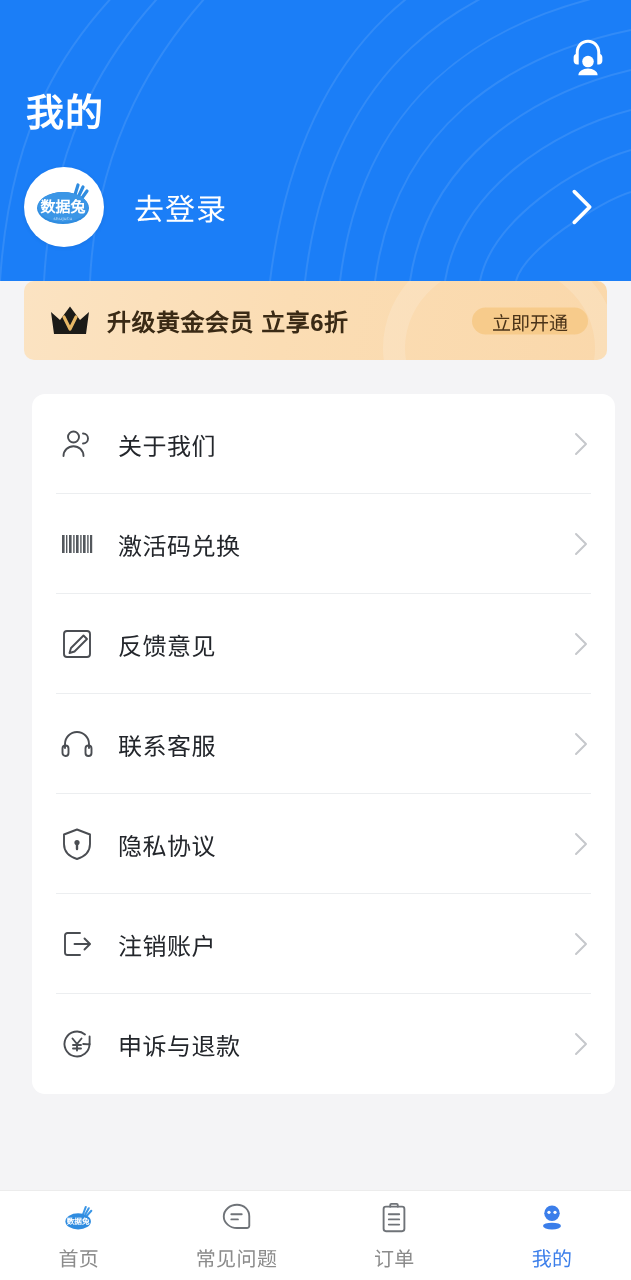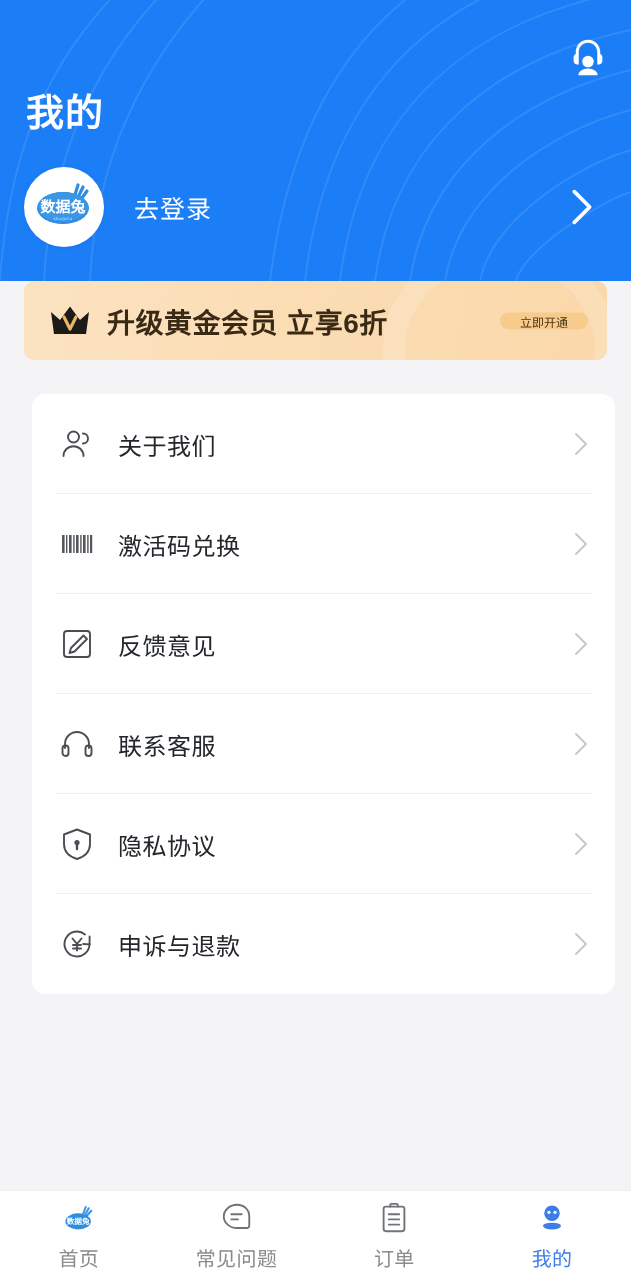--- a/index.html
+++ b/index.html
@@ -31,21 +31,21 @@
     display:flex; align-items:center; cursor:pointer;
   }
   .avatar {
     width:80px; height:80px; border-radius:50%;
     background:#ffffff; flex:0 0 80px;
     display:flex; align-items:center; justify-content:center;
     position:relative; box-shadow:0 1px 4px rgba(0,0,0,.08);
   }
   .avatar svg { width:72px; height:72px; }
   .login-text {
-    margin-left:30px; font-size:25px; color:#ffffff;
+    margin-left:30px; font-size:30px; color:#ffffff;
     font-weight:400; letter-spacing:1px;
   }
   .header-chevron {
     position:absolute; right:12px; top:50%; transform:translateY(-50%);
     width:26px; height:40px;
   }
 
   
   .vip-banner {
     position:absolute; left:24px; top:281px;
@@ -56,27 +56,27 @@
     overflow:hidden; cursor:pointer;
   }
   .vip-banner::after{
     content:""; position:absolute; right:-10px; top:-40px;
     width:190px; height:170px; border-radius:50%;
     border:22px solid rgba(255,255,255,.16);
     pointer-events:none;
   }
   .crown-icon { margin-left:25px; width:42px; height:34px; flex:0 0 42px; z-index:1;}
   .vip-text {
-    margin-left:16px; font-size:28px; font-weight:700;
+    margin-left:16px; font-size:24px; font-weight:700;
     color:#3a2a15; letter-spacing:.5px; z-index:1;
   }
   .vip-btn {
     position:absolute; right:19px; top:50%; transform:translateY(-50%);
     background:#f7cb8b; border-radius:18px;
-    padding:0 20px; font-size:12px; color:#4a3318;
+    padding:0 20px; font-size:19px; color:#4a3318;
     font-weight:400; white-space:nowrap; z-index:1; cursor:pointer;
   }
 
   
   .menu-card {
     position:absolute; left:32px; top:394px;
     width:583px;
     background:#ffffff; border-radius:13px;
     overflow:hidden;
   }
@@ -255,20 +255,34 @@
           <path d="M18 18.8v4.2" stroke-width="2.4"></path>
         </svg>
       </span>
       <span class="menu-label">隐私协议</span>
       <svg class="row-chevron" viewBox="0 0 16 26" fill="none" stroke="#c6c8cc" stroke-width="2" stroke-linecap="round" stroke-linejoin="round">
           <polyline points="3,3 13,13 3,23"></polyline>
         </svg>
       <div class="divider"></div>
     </div>
 
+    <div class="menu-item">
+      <span class="menu-icon">
+        <svg viewBox="0 0 36 36" fill="none" stroke="#4a4d52" stroke-width="1.9" stroke-linecap="round" stroke-linejoin="round">
+          <path d="M21 7H8.5A2.5 2.5 0 0 0 6 9.5v17A2.5 2.5 0 0 0 8.5 29H21"></path>
+          <path d="M15.5 18h15"></path>
+          <polyline points="25.5,12.5 31,18 25.5,23.5"></polyline>
+        </svg>
+      </span>
+      <span class="menu-label">注销账户</span>
+      <svg class="row-chevron" viewBox="0 0 16 26" fill="none" stroke="#c6c8cc" stroke-width="2" stroke-linecap="round" stroke-linejoin="round">
+          <polyline points="3,3 13,13 3,23"></polyline>
+        </svg>
+      <div class="divider"></div>
+    </div>
 
     <div class="menu-item">
       <span class="menu-icon">
         <svg viewBox="0 0 36 36" fill="none" stroke="#4a4d52" stroke-width="1.9" stroke-linecap="round" stroke-linejoin="round">
           <path d="M30.5 18A12.5 12.5 0 1 1 26 8.4"></path>
           <polyline points="30.6,10.5 30.6,18.4 24.2,18"></polyline>
           <path d="M13.5 12.5 L18 18 l4.5-5.5 M14 19h8 M14 22.5h8 M18 18v6.5"></path>
         </svg>
       </span>
       <span class="menu-label">申诉与退款</span>

